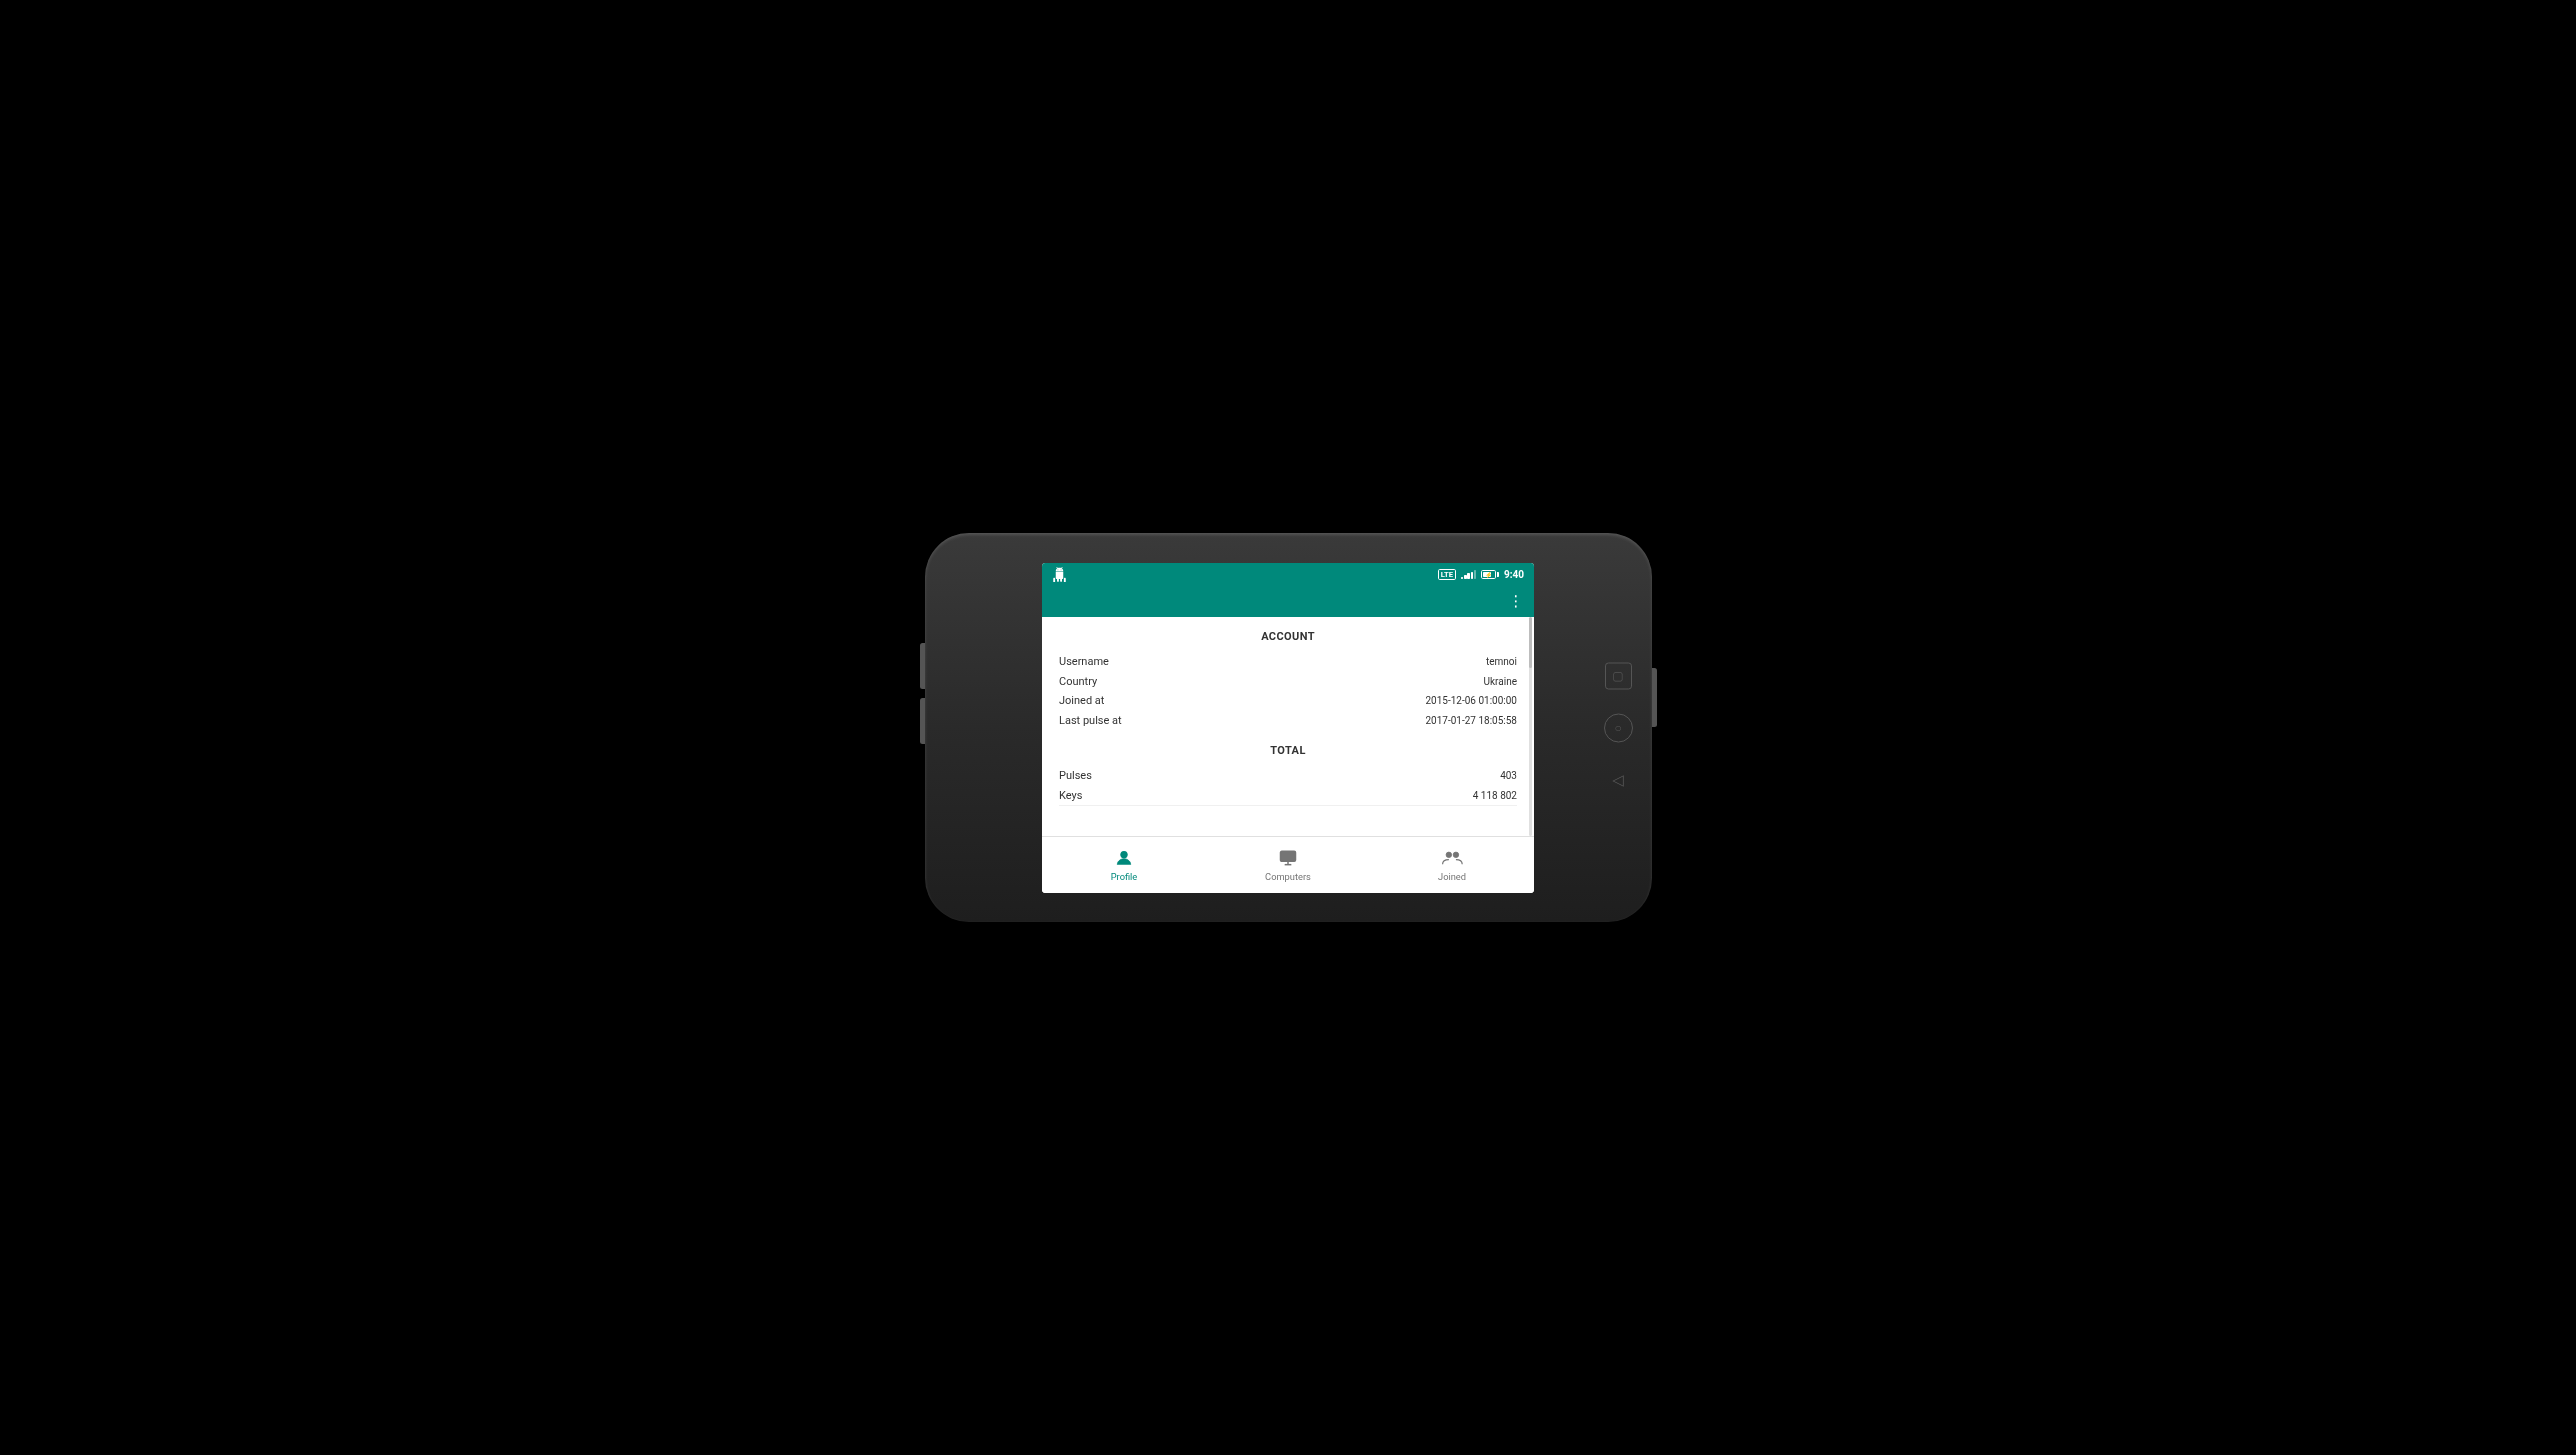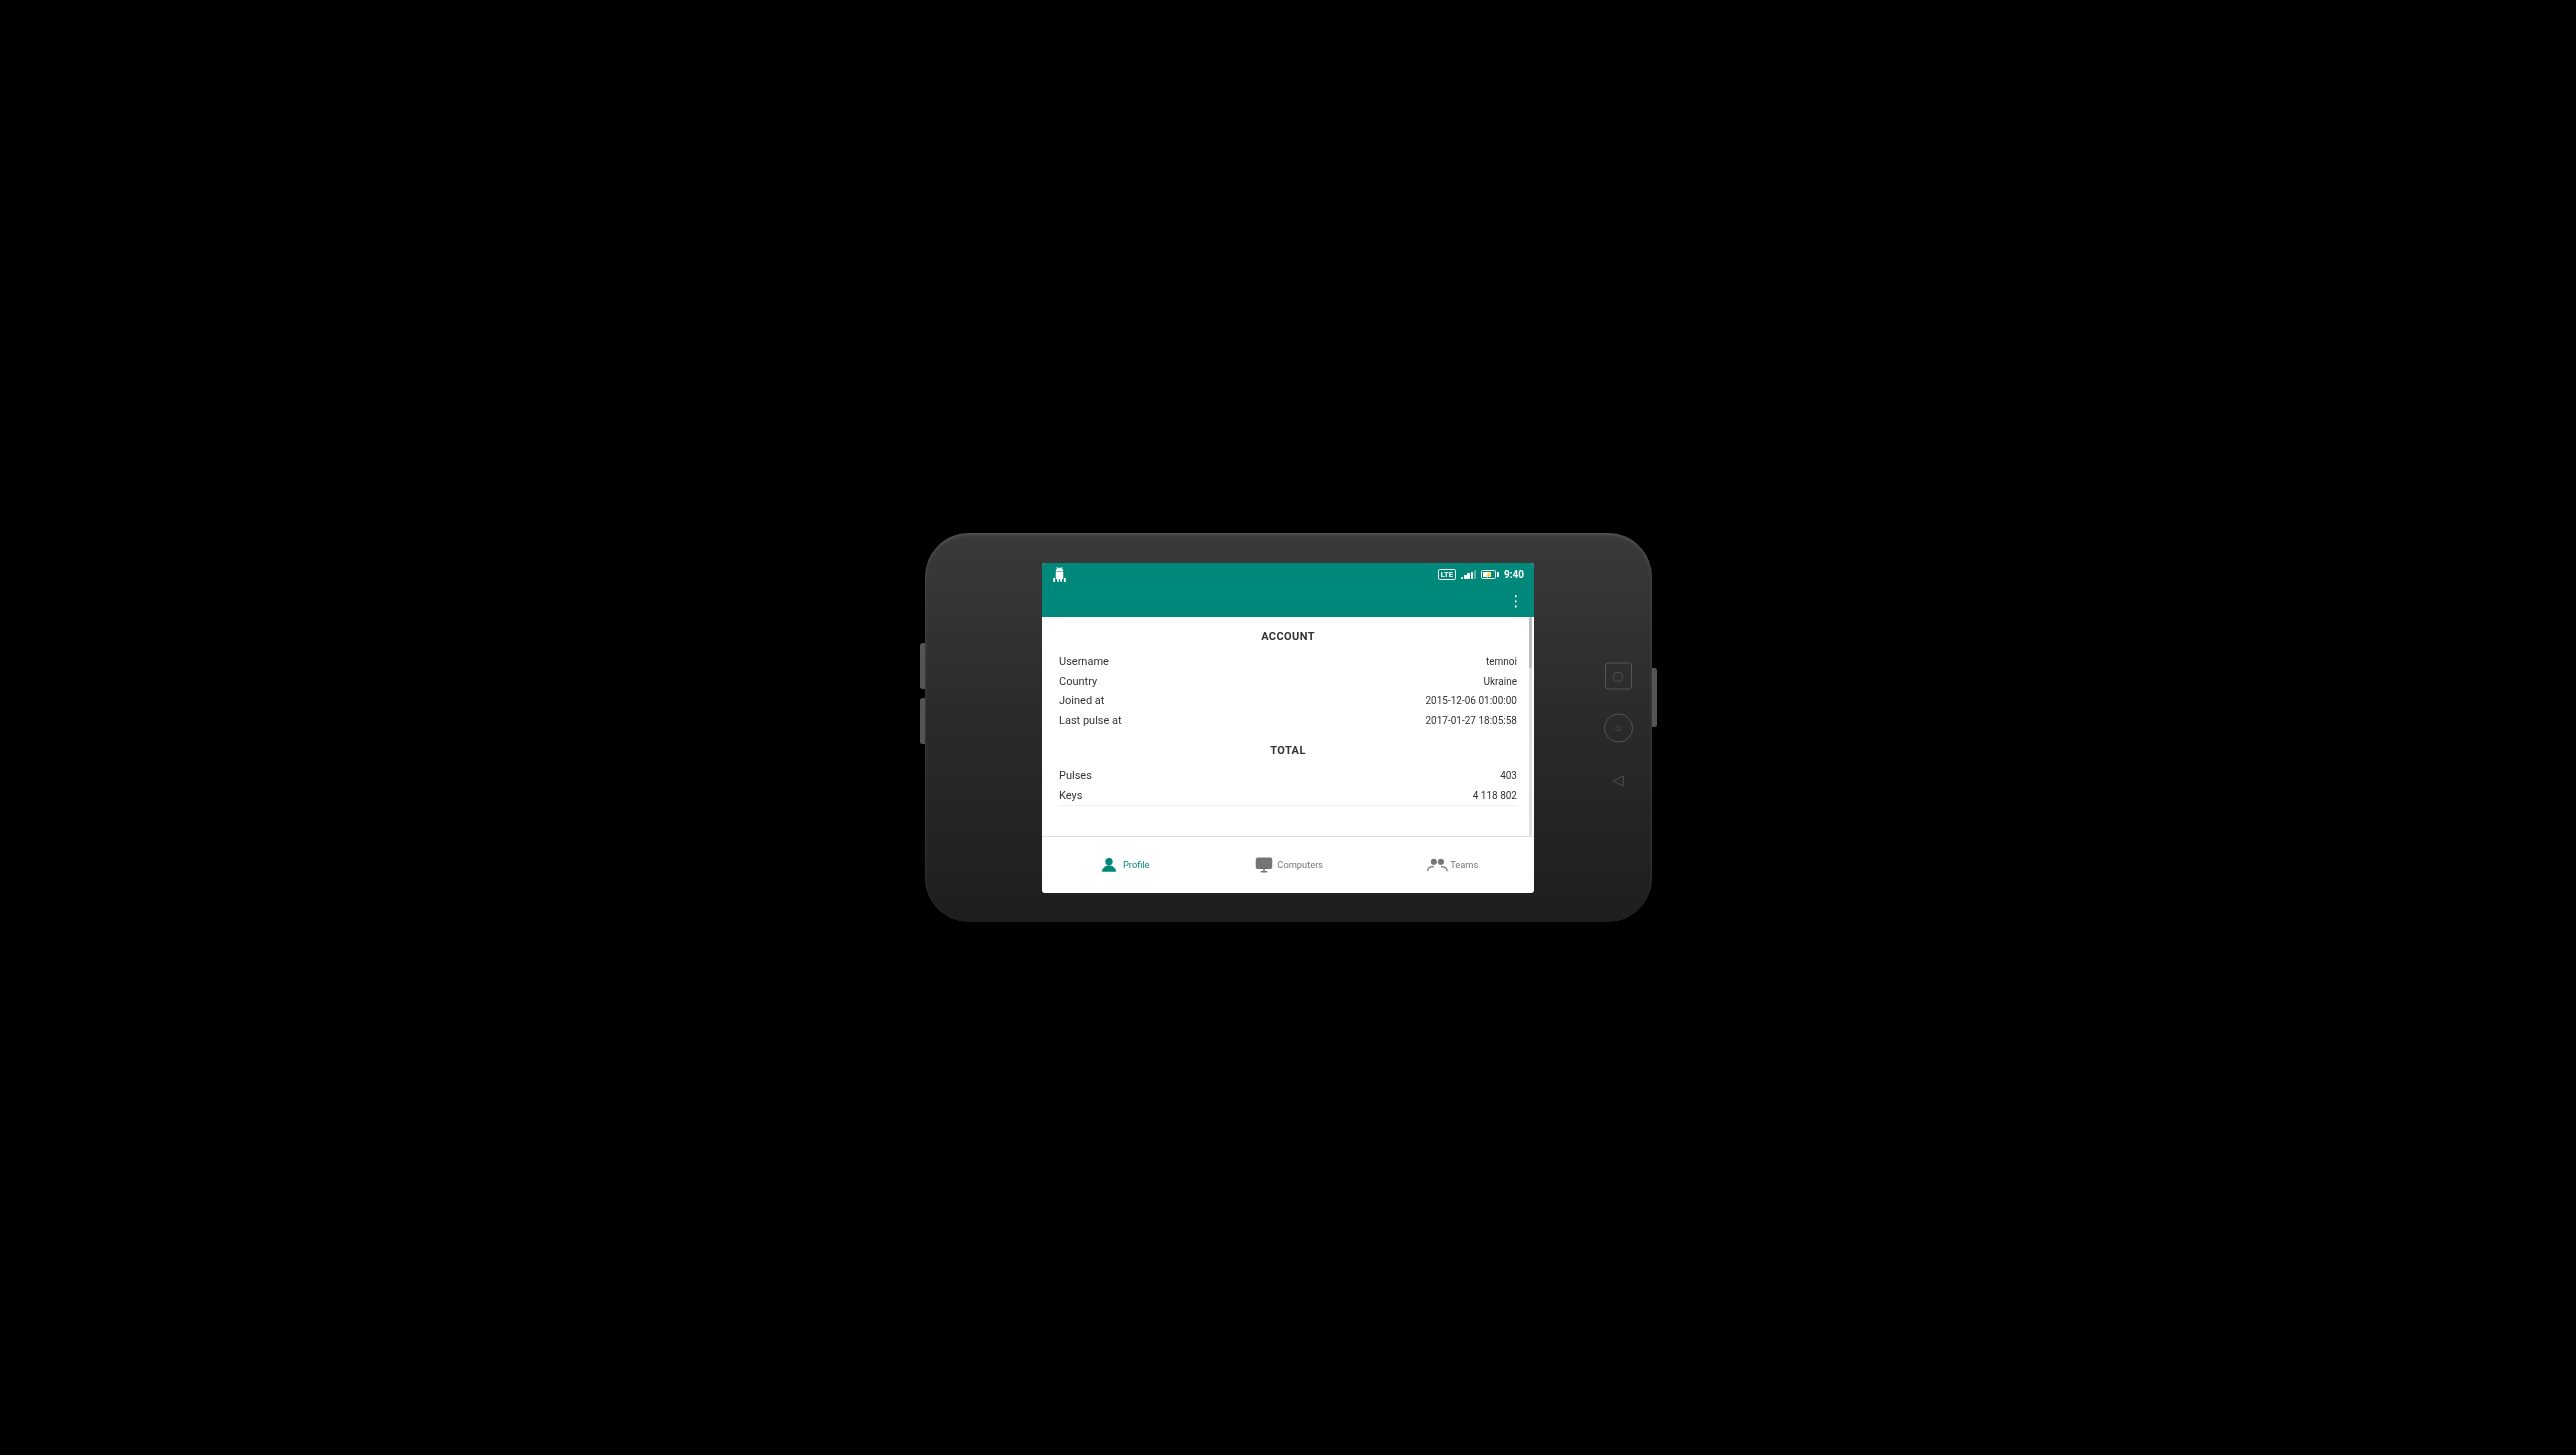--- a/index.html
+++ b/index.html
@@ -238,21 +238,21 @@
       background: #fff;
       border-top: 0.8px solid #e0e0e0;
       display: flex;
       align-items: stretch;
       flex-shrink: 0;
     }
 
     .nav-item {
       flex: 1;
       display: flex;
-      flex-direction: row;
+      flex-direction: column;
       align-items: center;
       justify-content: center;
       cursor: pointer;
       gap: 2.5px;
     }
 
     .nav-item.active .nav-label {
       color: #00897b;
     }
 
@@ -451,21 +451,21 @@
         <div class="nav-item">
           <div class="nav-icon">
             <svg width="24" height="20" viewBox="0 0 28 24" xmlns="http://www.w3.org/2000/svg">
               <circle cx="10" cy="8" r="3.5" fill="#757575"></circle>
               <path d="M2 20c0-3.5 3.1-6 8-6" stroke="#757575" stroke-width="1.5" fill="none"></path>
               <circle cx="19" cy="8" r="3.5" fill="#757575"></circle>
               <path d="M27 20c0-3.5-3.1-6-8-6" stroke="#757575" stroke-width="1.5" fill="none"></path>
               <path d="M10 20c0-3.5 3.58-5 8-5 4 0 7 1.5 7 5" fill="#757575" opacity="0"></path>
             </svg>
           </div>
-          <span class="nav-label">Teams</span>
+          <span class="nav-label">Joined</span>
         </div>
 
       </div>
     </div>
 
   </div>
 
   <div style="position:absolute; right: 36px; top: 50%; transform: translateY(-50%); display: flex; flex-direction: column; gap: 24px; align-items: center;">
     <div class="hw-btn" style="color:#555; font-size:12px;">▢</div>
     <div class="hw-btn-circle" style="color:#555; font-size:12px;">○</div>

